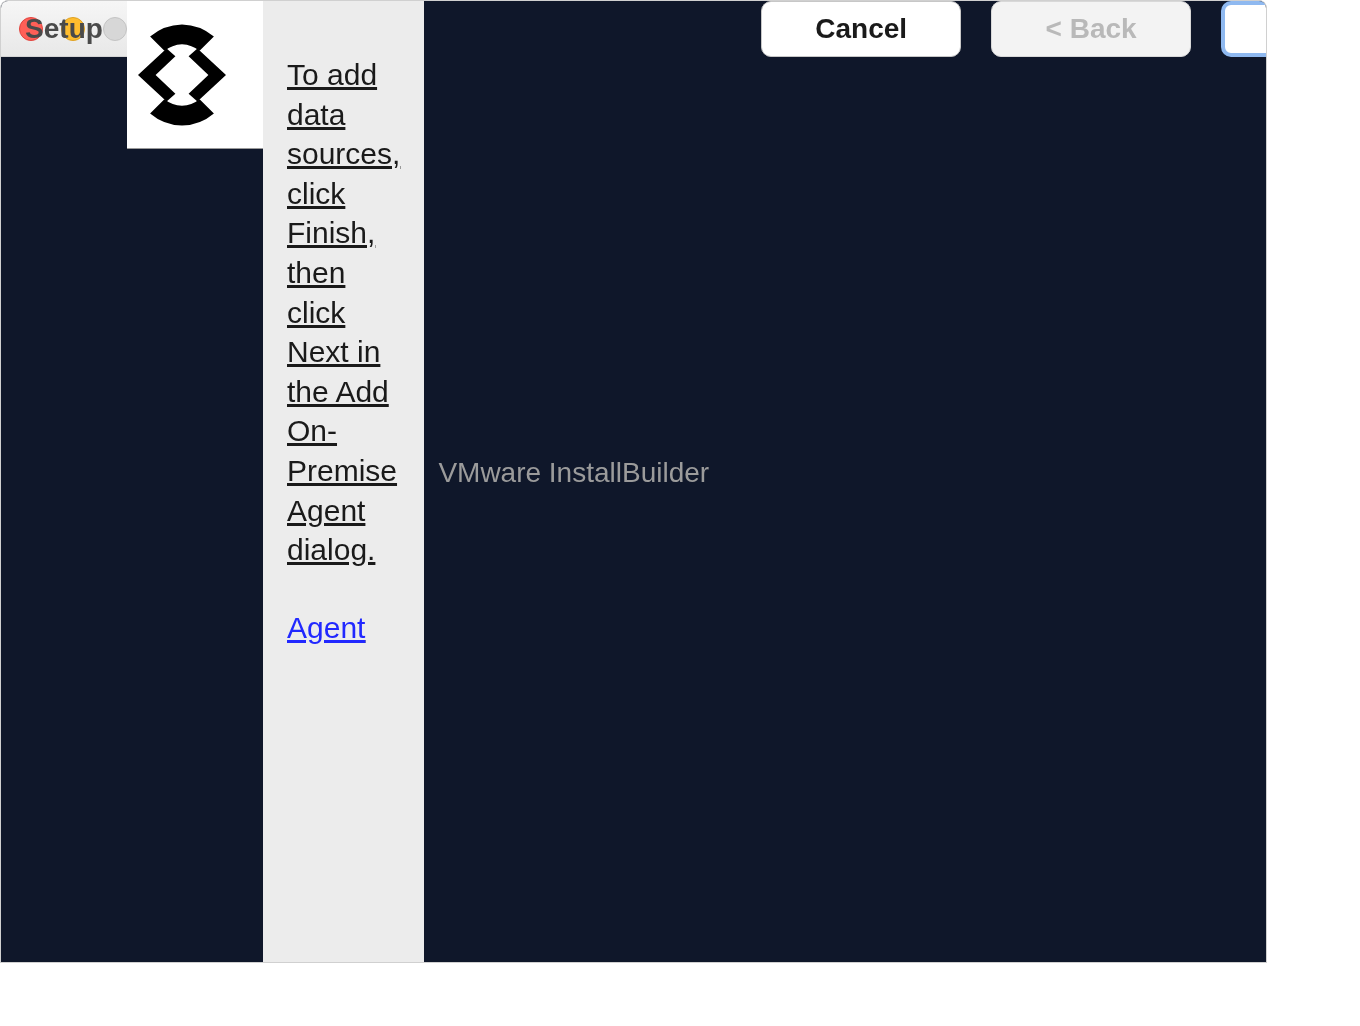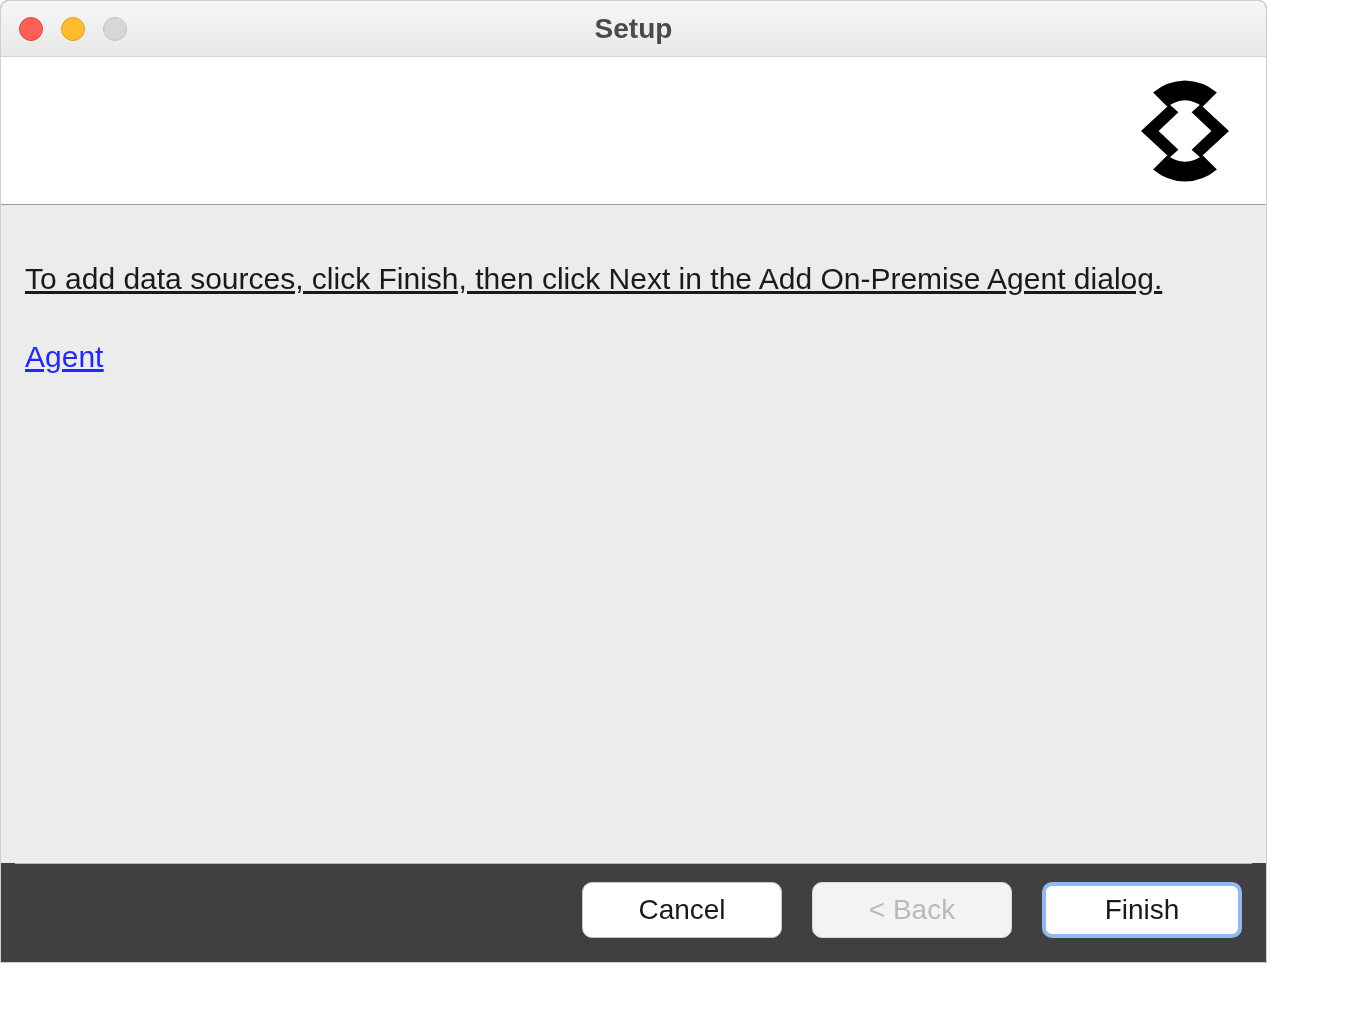--- a/index.html
+++ b/index.html
@@ -10,26 +10,25 @@
     body {
       font-family: -apple-system, BlinkMacSystemFont, "Helvetica Neue", Helvetica, Arial, sans-serif;
       background: #fff;
       width: 1360px;
       height: 1026px;
       overflow: hidden;
     }
     .window {
       width: 1267px;
       height: 963px;
-      background: #404040;
+      background: #0f172a;
       border: 1px solid #d0d0d0;
       border-radius: 8px 8px 0 0;
       overflow: hidden;
       display: flex;
-      flex-direction: column;
     }
     .titlebar {
       height: 56px;
       background: linear-gradient(#f6f6f6, #e8e8e8);
       border-bottom: 1px solid #d4d4d4;
       display: flex;
       align-items: center;
       position: relative;
       flex-shrink: 0;
     }
@@ -113,20 +112,21 @@
       min-width: 200px;
       height: 56px;
       border-radius: 10px;
       font-size: 28px;
       font-family: inherit;
       background: #ffffff;
       border: 1px solid #c7c7c7;
       color: #1a1a1a;
       cursor: pointer;
       padding: 0 18px;
+      font-weight: bold;
     }
     .btn-disabled {
       color: #b9b9b9;
       background: #f3f3f3;
       border: 1px solid #d8d8d8;
       cursor: default;
     }
     .btn-primary {
       border: 4px solid #8fb9f0;
       background: #ffffff;
@@ -160,20 +160,21 @@
       </svg>
     </span>
   </div>
 
   <div class="content">
     <p>To add data sources, click Finish, then click Next in the Add On-Premise Agent dialog.</p>
     <p><a href="#">Agent</a></p>
   </div>
 
   <div class="footer-brand-row">
+    <span class="footer-brand">VMware InstallBuilder</span>
     <hr class="footer-hr">
   </div>
 
   <div class="buttons-row">
     <button class="btn">Cancel</button>
     <button class="btn btn-disabled" disabled="">&lt; Back</button>
     <button class="btn btn-primary">Finish</button>
   </div>
 
 </div>

